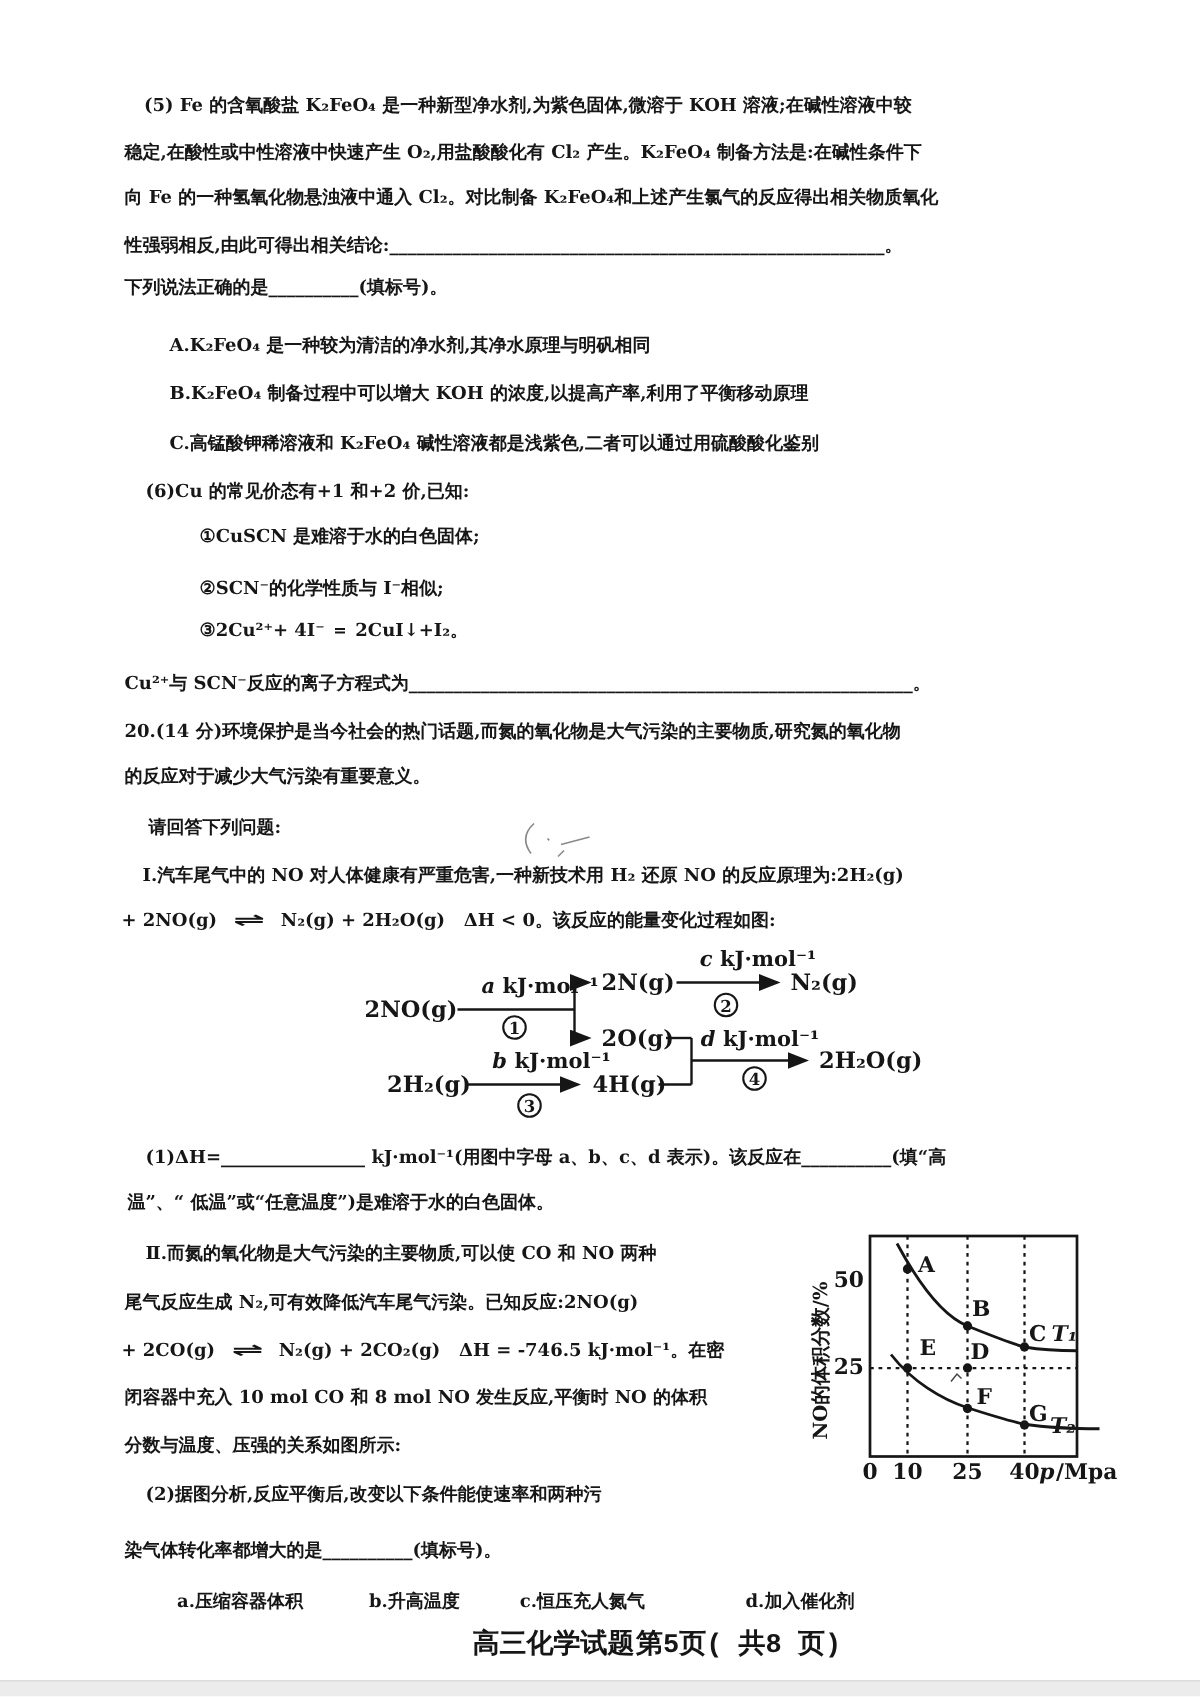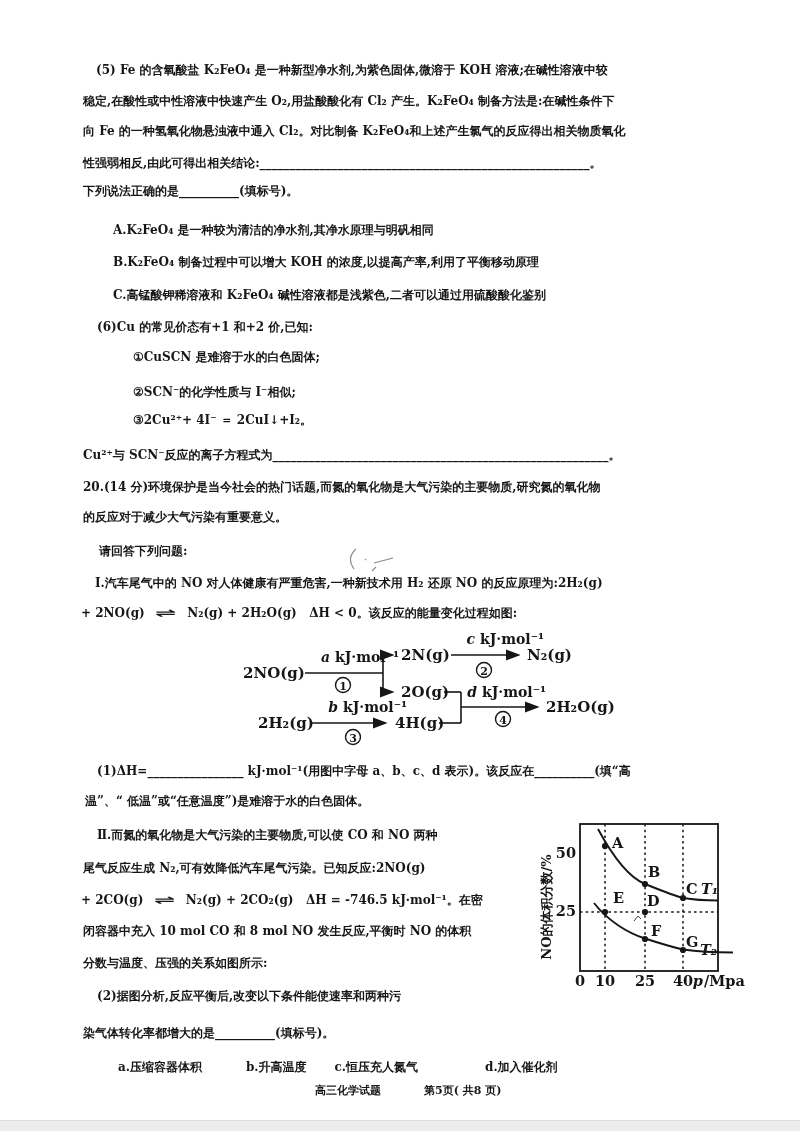--- a/index.html
+++ b/index.html
@@ -5,21 +5,21 @@
   html,body{margin:0;padding:0;}
   body{width:800px;height:1131px;background:#ffffff;position:relative;overflow:hidden;
        font-family:"DejaVu Serif","Liberation Serif",serif;color:#161616;font-weight:700;}
   .page{position:absolute;left:0;top:0;width:800px;height:1131px;background:#fff;overflow:hidden;}
   .ln{position:absolute;white-space:pre;font-size:12px;line-height:20px;}
   .rarrow{display:inline-block;transform:scaleX(2.1);margin:0 12px;
           font-family:"DejaVu Sans","Liberation Sans",sans-serif;font-weight:700;}
   svg{position:absolute;overflow:visible;}
   svg text{font-family:"DejaVu Serif","Liberation Serif",serif;font-weight:700;fill:#161616;}
   .it{font-style:italic;}
-  .footer-part{position:absolute;font-size:11px;white-space:pre;}
+  .footer-part{position:absolute;font-size:18px;white-space:pre;font-family:Liberation Mono, monospace;}
   .bottom-strip{position:absolute;left:0;bottom:0;width:800px;height:10px;background:#ececec;border-top:1px solid #dcdcdc;}
 </style>
 </head>
 <body>
 
 <div class="page">
 
   <div class="ln" style="left:96px;top:60px">(5) Fe 的含氧酸盐 K₂FeO₄ 是一种新型净水剂,为紫色固体,微溶于 KOH 溶液;在碱性溶液中较</div>
   <div class="ln" style="left:83px;top:91px">稳定,在酸性或中性溶液中快速产生 O₂,用盐酸酸化有 Cl₂ 产生。K₂FeO₄ 制备方法是:在碱性条件下</div>
   <div class="ln" style="left:83px;top:121px">向 Fe 的一种氢氧化物悬浊液中通入 Cl₂。对比制备 K₂FeO₄和上述产生氯气的反应得出相关物质氧化</div>
@@ -144,21 +144,21 @@
     <text x="65" y="171" font-size="14.5" text-anchor="middle">10</text>
     <text x="105" y="171" font-size="14.5" text-anchor="middle">25</text>
     <text x="143" y="171" font-size="14.5" text-anchor="middle">40</text>
     <text x="163" y="171" font-size="14.5" text-anchor="end" class="it">p</text>
     <text x="164" y="171" font-size="14.5">/Mpa</text>
     <text x="11" y="92" font-size="13" text-anchor="middle" transform="rotate(-90 11 92)">NO的体积分数/%</text>
   </svg>
 
   <div class="ln" style="left:118px;top:1057px;display:flex">
     <span style="margin-right:44px">a.压缩容器体积</span>
-    <span style="margin-right:28px">b.升高温度</span>
+    <span style="margin-right:40px">b.升高温度</span>
     <span style="margin-right:67px">c.恒压充人氮气</span>
     <span>d.加入催化剂</span>
   </div>
 
   <div class="footer-part" style="left:315px;top:1083px">高三化学试题</div>
   <div class="footer-part" style="left:424px;top:1083px">第5页( 共8 页)</div>
 
   <div class="bottom-strip"></div>
 </div>
 

